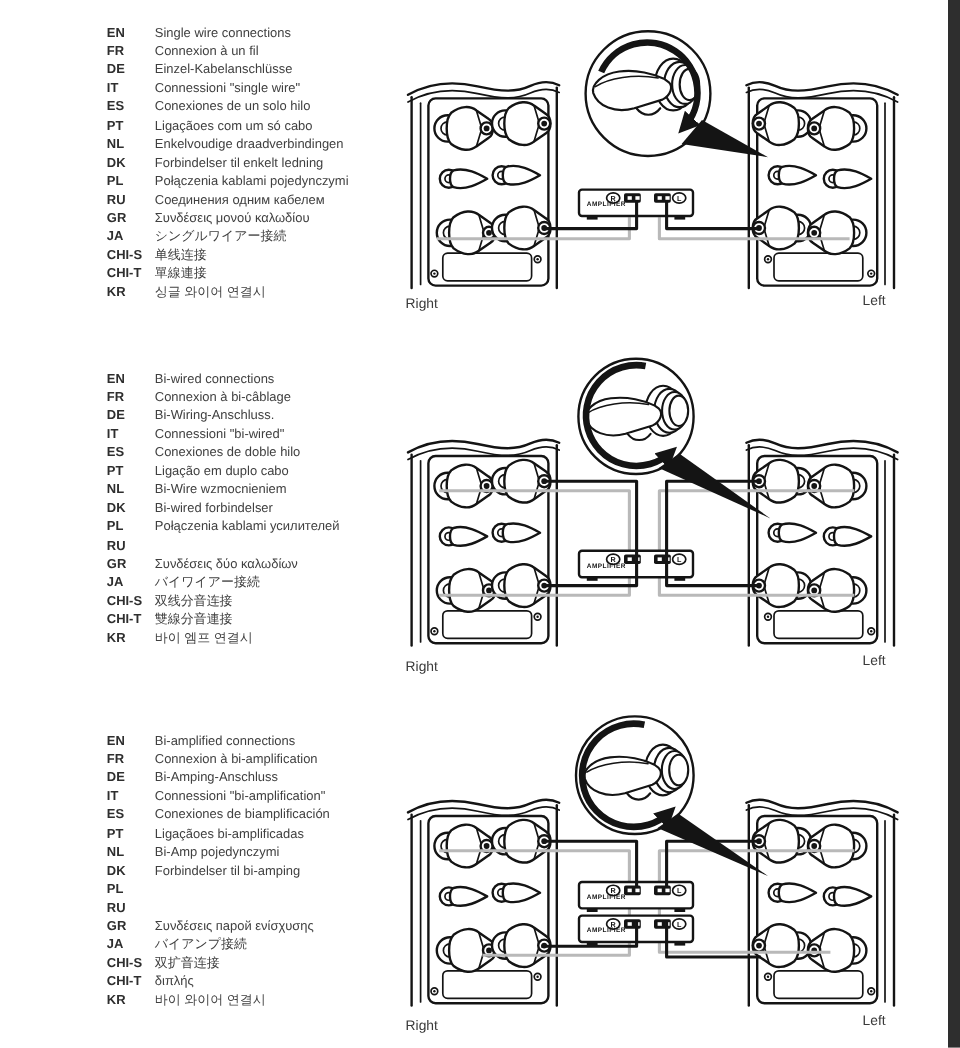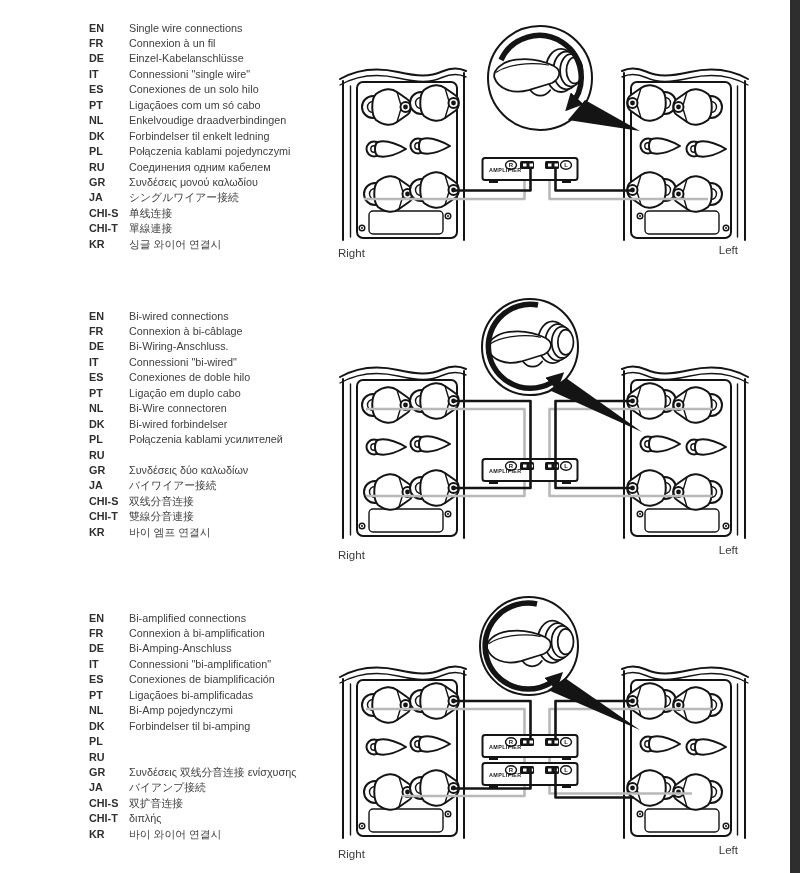--- a/index.html
+++ b/index.html
@@ -265,21 +265,21 @@
       <span class="txt">Conexiones de doble hilo</span>
     </div>
 
     <div class="lang-row">
       <span class="code">PT</span>
       <span class="txt">Ligação em duplo cabo</span>
     </div>
 
     <div class="lang-row">
       <span class="code">NL</span>
-      <span class="txt">Bi-Wire connectoren</span>
+      <span class="txt">Bi-Wire wzmocnieniem</span>
     </div>
 
     <div class="lang-row">
       <span class="code">DK</span>
       <span class="txt">Bi-wired forbindelser</span>
     </div>
 
     <div class="lang-row">
       <span class="code">PL</span>
       <span class="txt">Połączenia kablami усилителей</span>
@@ -389,21 +389,21 @@
     <div class="lang-row">
       <span class="code">PL</span>
     </div>
 
     <div class="lang-row">
       <span class="code">RU</span>
     </div>
 
     <div class="lang-row">
       <span class="code">GR</span>
-      <span class="txt">Συνδέσεις 双线分音连接 ενίσχυσης</span>
+      <span class="txt">Συνδέσεις парой ενίσχυσης</span>
     </div>
 
     <div class="lang-row">
       <span class="code">JA</span>
       <span class="txt">バイアンプ接続</span>
     </div>
 
     <div class="lang-row">
       <span class="code">CHI-S</span>
       <span class="txt">双扩音连接</span>

